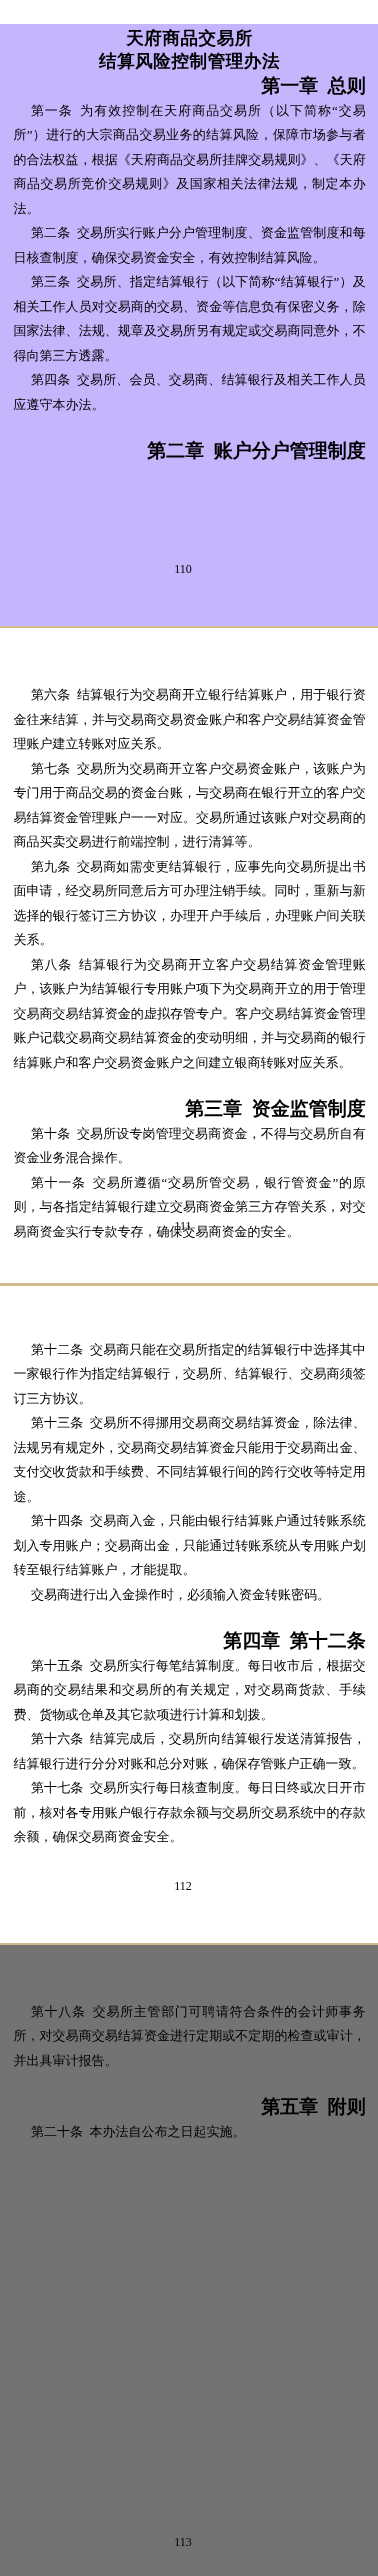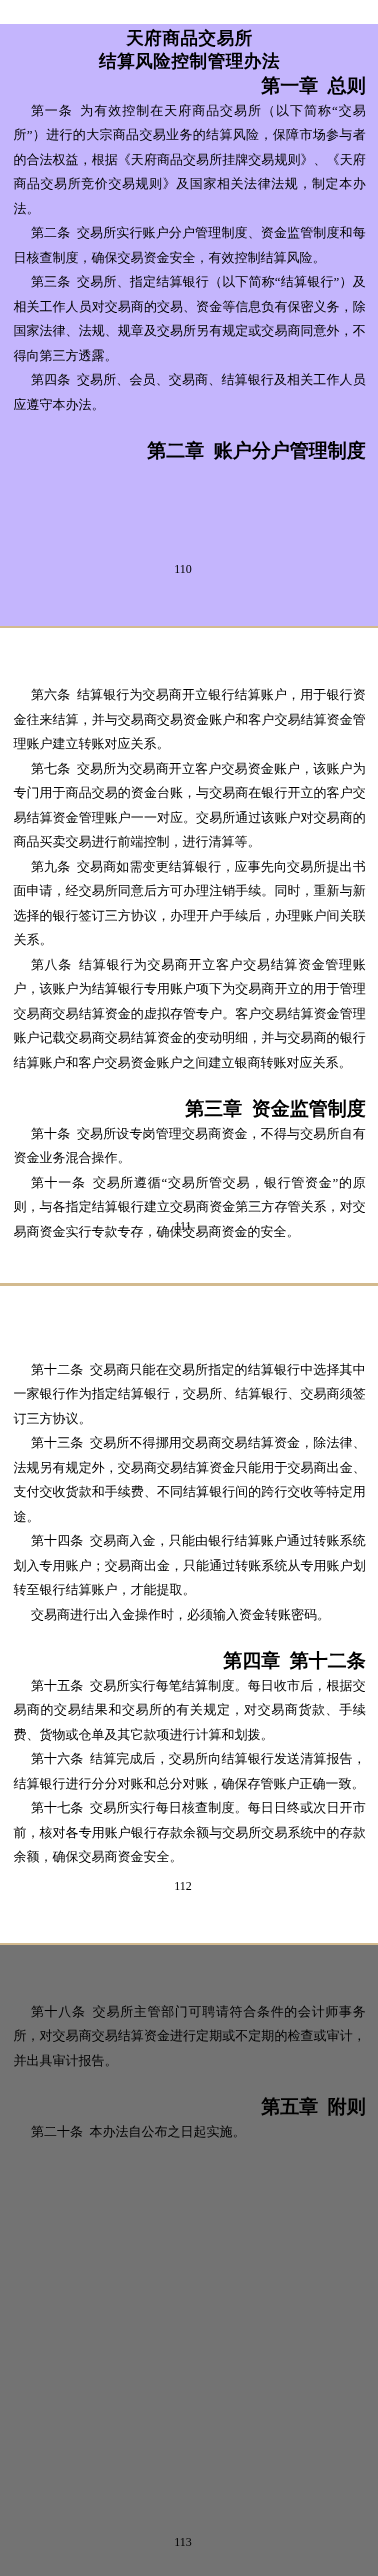--- a/index.html
+++ b/index.html
@@ -10,21 +10,21 @@
     box-sizing:border-box;
     background:#ffffff;
     padding-left:13.4px;
     padding-right:12.3px;
     overflow:hidden;
     font-size:13px;
     line-height:24.5px;
   }
   #page1{height:602px;padding-top:2.9px;}
   #page2{height:655px;padding-top:55px;}
-  #page3{height:657px;padding-top:72px;}
+  #page3{height:657px;padding-top:52px;}
   #page4{height:654px;padding-top:55px;}
   .sep{height:2.3px;background:#d3ba8e;}
   .doc-title{
     font-family:"Liberation Sans","DejaVu Sans",sans-serif;
     font-weight:700;
     font-size:17.5px;
     line-height:23px;
     letter-spacing:0.6px;
     text-align:center;
     margin:0;

